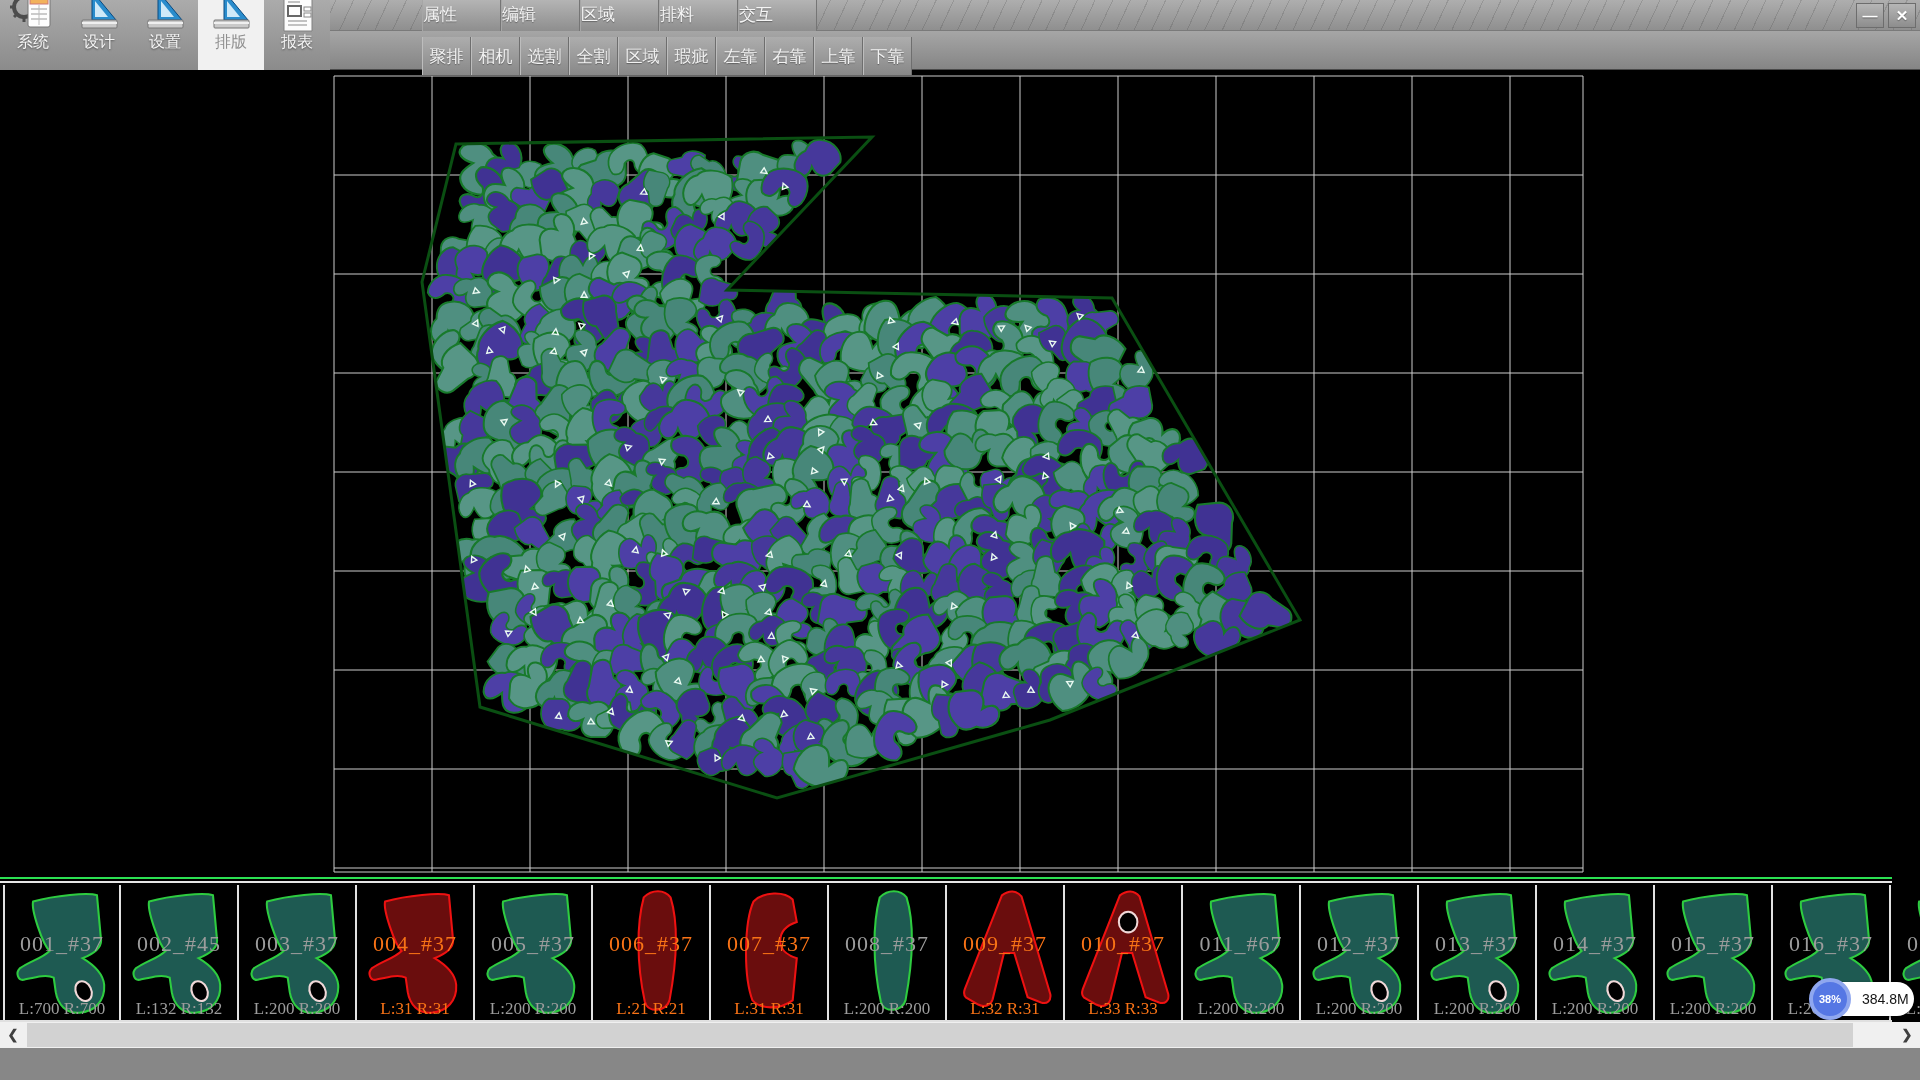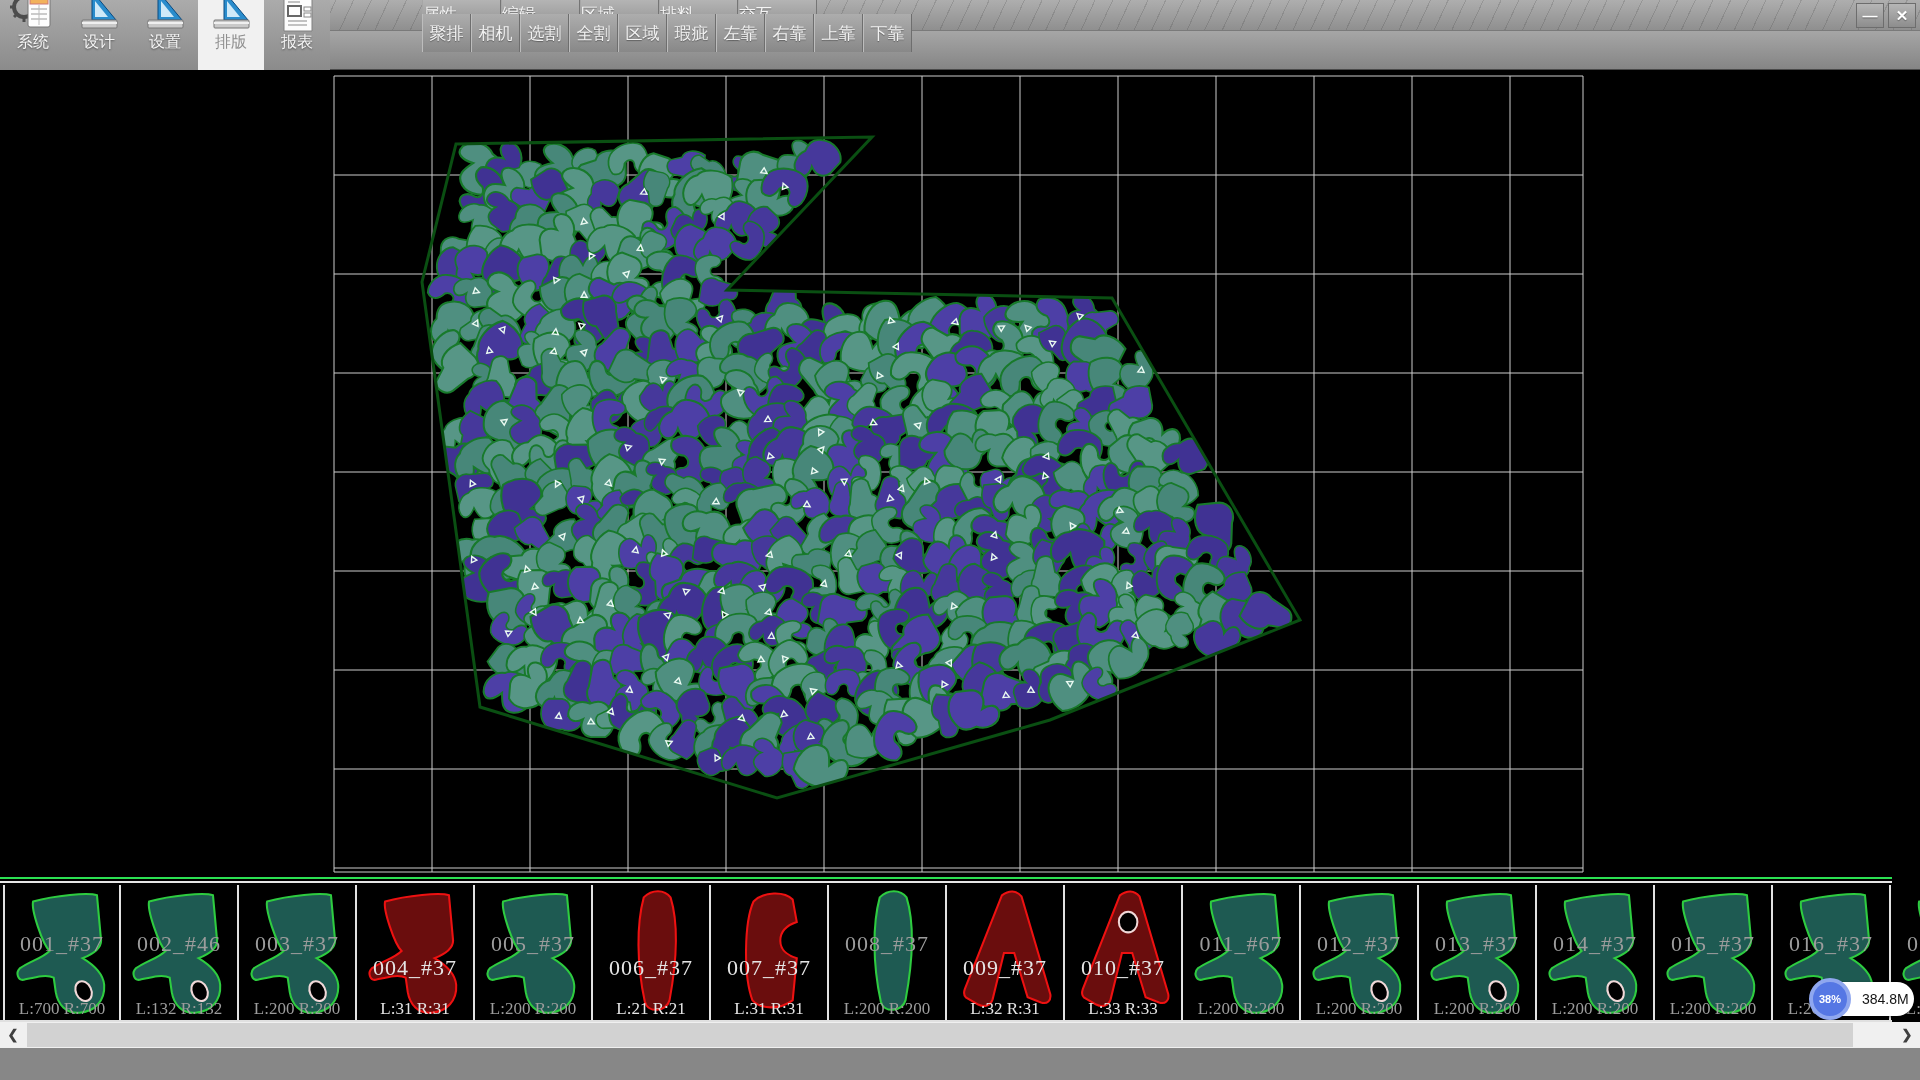--- a/index.html
+++ b/index.html
@@ -12,21 +12,21 @@
         background:linear-gradient(#aeaeae,#8f8f8f);border-bottom:1px solid #7a7a7a;}
   .row1::after{content:"";position:absolute;inset:0;
         background:repeating-linear-gradient(115deg,rgba(50,50,50,.18) 0 1px,transparent 1px 16px);}
   .row2{position:absolute;top:31px;left:0;width:1920px;height:39px;
         background:linear-gradient(#a6a6a6,#858585);border-bottom:1px solid #4a4a4a;}
 
   .menu-row{position:absolute;left:422px;top:0;height:31px;display:flex;z-index:3;}
   .menu-btn{width:79px;height:31px;line-height:30px;text-align:left;color:#f5f5f5;font-size:17px;
         background:linear-gradient(#b4b4b4,#8e8e8e);border-left:1px solid #a6a6a6;border-right:1px solid #757575;
         text-shadow:0 1px 1px rgba(0,0,0,.35);cursor:default;}
-  .tool-row{position:absolute;left:422px;top:14px;height:38px;display:flex;z-index:3;}
+  .tool-row{position:absolute;left:422px;top:37px;height:38px;display:flex;z-index:3;}
   .tool-btn{width:49px;height:38px;display:flex;align-items:center;justify-content:center;color:#f2f2f2;
         font-size:17px;background:linear-gradient(#adadad,#888888);
         border-left:1px solid #bdbdbd;border-right:1px solid #6e6e6e;
         text-shadow:0 1px 1px rgba(0,0,0,.35);cursor:default;}
 
   .app-nav{position:absolute;left:0;top:0;height:70px;display:flex;z-index:4;}
   .app-btn{width:66px;height:70px;display:flex;flex-direction:column;align-items:center;justify-content:flex-end;
         padding-bottom:19px;background:linear-gradient(#ababab,#8b8b8b);cursor:default;}
   .app-btn.selected{background:#f1f1f1;}
   .app-icon{height:44px;display:flex;align-items:center;justify-content:center;}
@@ -49,21 +49,21 @@
   .strip::after{content:"";position:absolute;left:0;bottom:0;width:100%;height:2px;background:#e0e0e0;}
   .cells{position:absolute;left:3px;top:6px;height:136px;display:flex;}
   .cell{position:relative;width:118px;height:136px;border-right:2px solid #e2e2e2;flex:0 0 auto;overflow:hidden;}
   .cell:first-child{border-left:2px solid #e2e2e2;}
   .cell svg{position:absolute;left:0;top:0;}
   .cell .pname{position:absolute;left:0;top:46px;width:100%;text-align:center;
         font-family:"Liberation Serif",serif;font-size:22px;letter-spacing:1px;z-index:2;}
   .cell .plr{position:absolute;left:0;bottom:2px;width:100%;text-align:center;
         font-family:"Liberation Serif",serif;font-size:17px;z-index:2;}
   .cell.normal .pname,.cell.normal .plr{color:#9c9c9c;}
-  .cell.defect .pname,.cell.defect .plr{color:#e5e5e5;margin-top:24px;}
+  .cell.defect .pname,.cell.defect .plr{color:#f97316;}
 
   
   .badge{position:absolute;left:1812px;top:982px;width:102px;height:34px;background:#fff;
          border-radius:17px;z-index:9;box-shadow:0 1px 3px rgba(0,0,0,.5);text-decoration:underline;}
   .badge-circle{position:absolute;left:-3px;top:-4px;width:42px;height:42px;border-radius:50%;
          background:#5577e4;border:4px solid #8fa7ef;display:flex;align-items:center;justify-content:center;
          color:#fff;font-size:11px;font-weight:bold;}
   .badge-val{position:absolute;left:50px;top:0;height:34px;line-height:34px;font-size:14px;color:#141414;}
 
   
@@ -856,21 +856,21 @@
             <ellipse cx="73" cy="103" rx="7.5" ry="10" transform="rotate(-25 73 103)" fill="#000" stroke="#f0d8d8" stroke-width="2"></ellipse>
           </svg>
           <div class="pname">001_#37</div>
           <div class="plr">L:700 R:700</div>
         </div>
         <div class="cell normal">
           <svg width="118" height="136" viewBox="0 0 108 132">
             <path d="M24,16 C45,10 78,7 86,10 L90,54 C90,62 82,67 72,71 C82,77 92,85 93,97 C94,112 84,123 69,124 C56,125 48,116 46,104 L44,90 C37,86 24,90 15,92 C9,93 7,85 11,81 C21,74 33,71 40,64 C33,57 22,24 24,16 Z" fill="#1e5a52" stroke="#2ecc40" stroke-width="2"></path>
             <ellipse cx="73" cy="103" rx="7.5" ry="10" transform="rotate(-25 73 103)" fill="#000" stroke="#f0d8d8" stroke-width="2"></ellipse>
           </svg>
-          <div class="pname">002_#46</div>
+          <div class="pname">002_#45</div>
           <div class="plr">L:132 R:132</div>
         </div>
         <div class="cell normal">
           <svg width="118" height="136" viewBox="0 0 108 132">
             <path d="M24,16 C45,10 78,7 86,10 L90,54 C90,62 82,67 72,71 C82,77 92,85 93,97 C94,112 84,123 69,124 C56,125 48,116 46,104 L44,90 C37,86 24,90 15,92 C9,93 7,85 11,81 C21,74 33,71 40,64 C33,57 22,24 24,16 Z" fill="#1e5a52" stroke="#2ecc40" stroke-width="2"></path>
             <ellipse cx="73" cy="103" rx="7.5" ry="10" transform="rotate(-25 73 103)" fill="#000" stroke="#f0d8d8" stroke-width="2"></ellipse>
           </svg>
           <div class="pname">003_#37</div>
           <div class="plr">L:200 R:200</div>
         </div>

